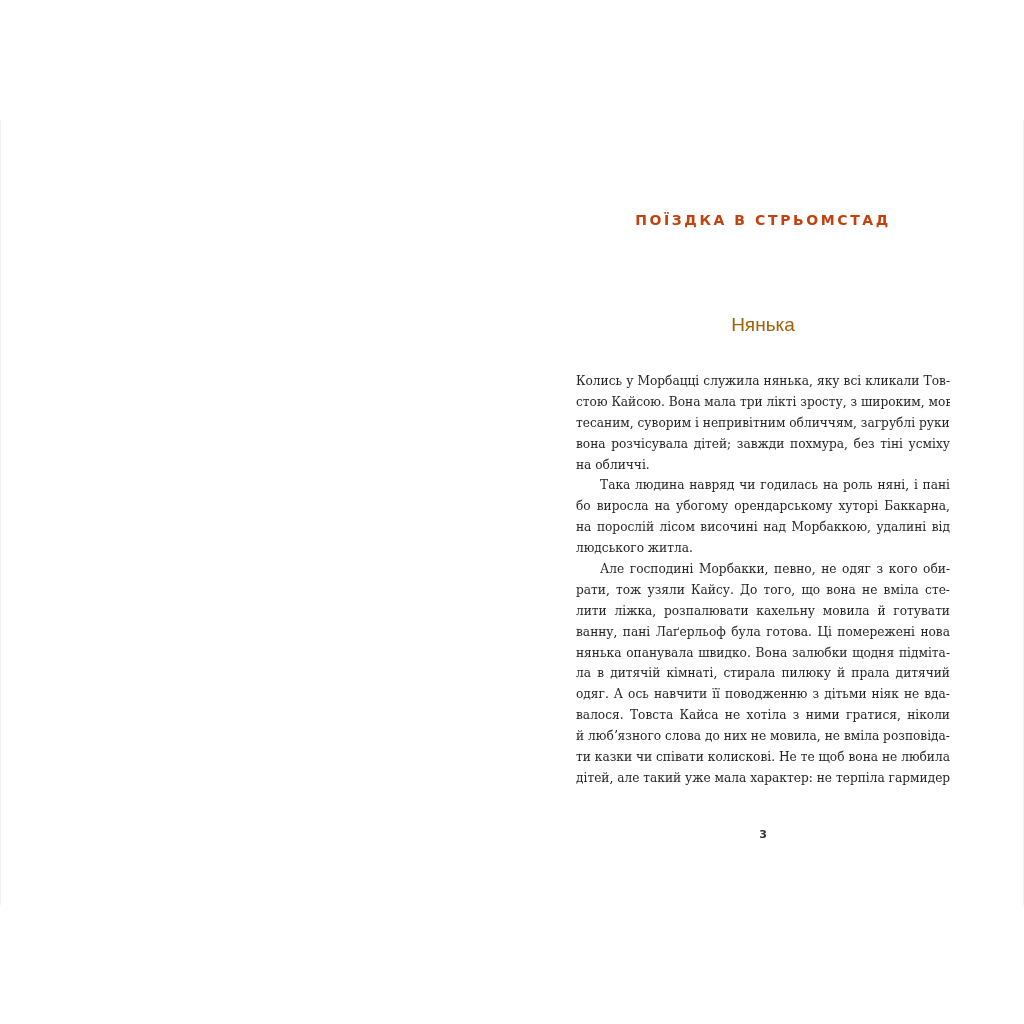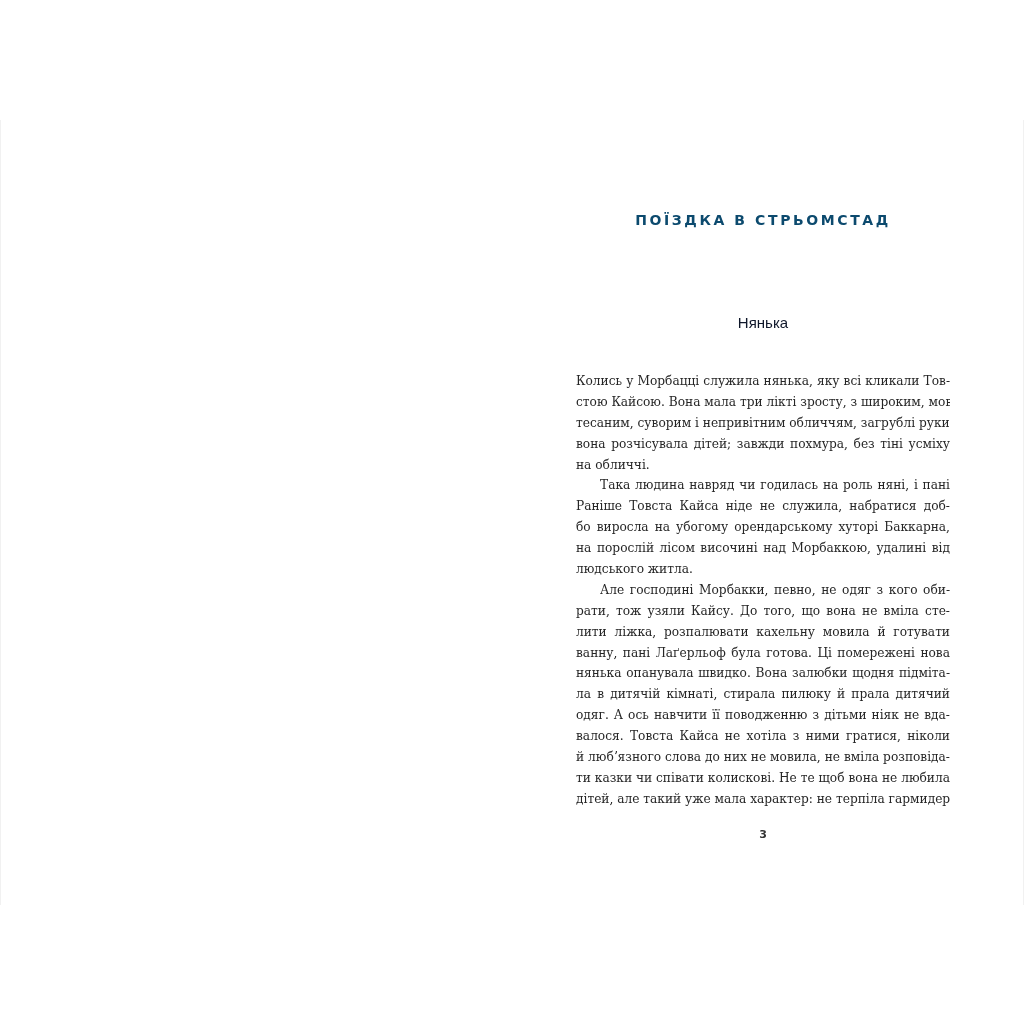--- a/index.html
+++ b/index.html
@@ -37,32 +37,32 @@
     .running-title {
       position: absolute;
       left: 576px;
       width: 374px;
       top: 212px;
       text-align: center;
       font-family: "DejaVu Sans", sans-serif;
       font-weight: bold;
       font-size: 14px;
       letter-spacing: 2.6px;
-      color: #0c4a6e;
+      color: #c2410c;
       white-space: nowrap;
     }
     .chapter-title {
       position: absolute;
       left: 576px;
       width: 374px;
       top: 314px;
       text-align: center;
       font-family: "Liberation Sans", sans-serif;
-      font-size: 15px;
-      color: #0f172a;
+      font-size: 19px;
+      color: #a16207;
     }
     .body-text {
       position: absolute;
       left: 576px;
       top: 371px;
       width: 374px;
       font-family: "DejaVu Serif", serif;
       font-size: 12.2px;
       line-height: 20.9px;
       color: #262626;
@@ -106,21 +106,20 @@
 
 <div class="body-text">
 
   <span class="line">Колись у Морбацці служила нянька, яку всі кликали Тов-</span>
   <span class="line">стою Кайсою. Вона мала три лікті зросту, з широким, мов</span>
   <span class="line">тесаним, суворим і непривітним обличчям, загрублі руки,</span>
   <span class="line">вона розчісувала дітей; завжди похмура, без тіні усміху</span>
   <span class="line last">на обличчі.</span>
 
   <span class="line indent">Така людина навряд чи годилась на роль няні, і пані</span>
-  <span class="line">Раніше Товста Кайса ніде не служила, набратися доб-</span>
   <span class="line">бо виросла на убогому орендарському хуторі Баккарна,</span>
   <span class="line">на порослій лісом височині над Морбаккою, удалині від</span>
   <span class="line last">людського житла.</span>
 
   <span class="line indent">Але господині Морбакки, певно, не одяг з кого оби-</span>
   <span class="line">рати, тож узяли Кайсу. До того, що вона не вміла сте-</span>
   <span class="line">лити ліжка, розпалювати кахельну мовила й готувати</span>
   <span class="line">ванну, пані Лаґерльоф була готова. Ці помережені нова</span>
   <span class="line">нянька опанувала швидко. Вона залюбки щодня підміта-</span>
   <span class="line">ла в дитячій кімнаті, стирала пилюку й прала дитячий</span>

